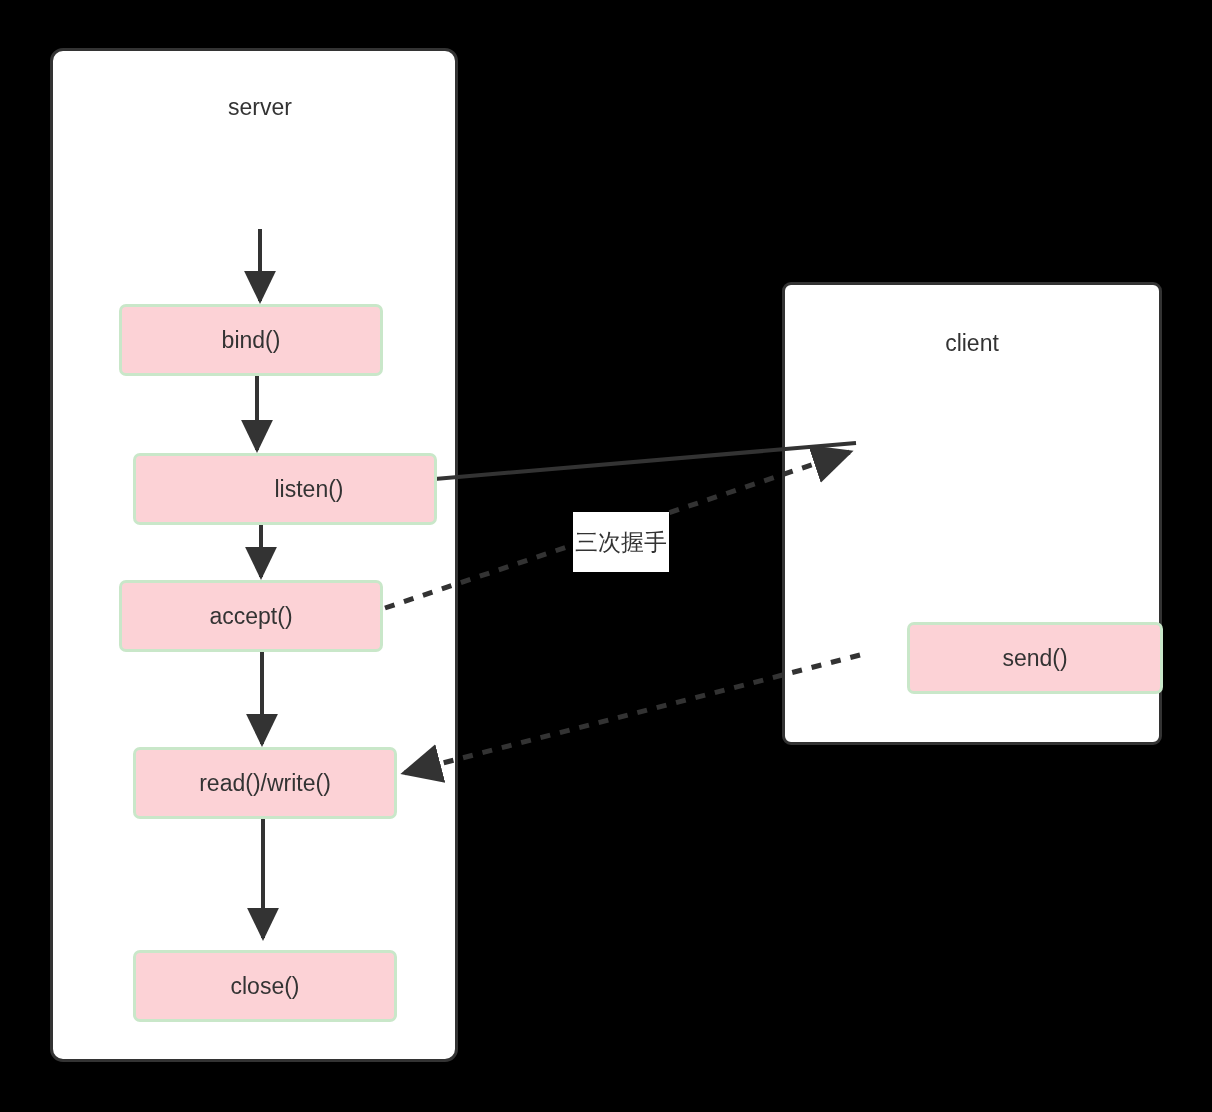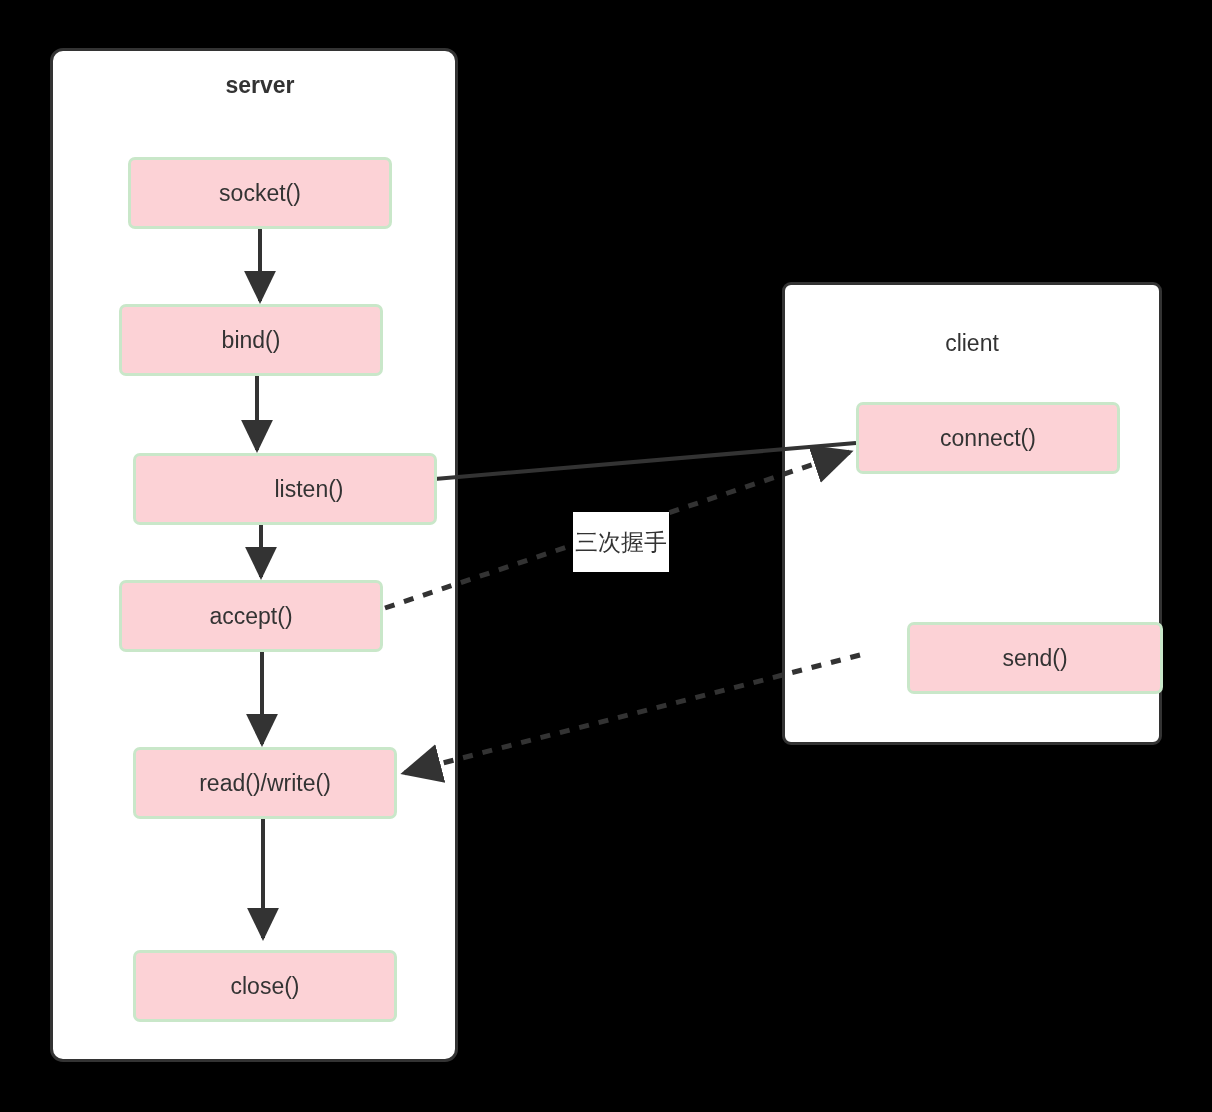--- a/index.html
+++ b/index.html
@@ -74,21 +74,21 @@
     white-space: nowrap;
     letter-spacing: 0px;
   }
 </style>
 </head>
 <body>
 
 <div id="canvas">
 
   <div class="container-box" id="server-container"></div>
-  <div class="container-title" style="left:50px; top:72px; width:420px;font-weight:bold;">server</div>
+  <div class="container-title" style="left:50px; top:94px; width:420px;">server</div>
 
   <div class="container-box" id="client-container"></div>
   <div class="container-title" style="left:782px; top:330px; width:380px;">client</div>
 
   <svg id="edge-layer" viewBox="0 0 1212 1112" xmlns="http://www.w3.org/2000/svg">
     <defs>
       <marker id="arrowSolid" viewBox="0 0 12 12" refX="10" refY="6" markerWidth="9" markerHeight="9" orient="auto-start-reverse">
         <path d="M 0 0.7 L 11 6 L 0 11.3 z" fill="#333333"></path>
       </marker>
       <marker id="arrowDash" viewBox="0 0 12 12" refX="10" refY="6" markerWidth="9" markerHeight="9" orient="auto-start-reverse">
@@ -120,39 +120,33 @@
       <line x1="385" y1="608" x2="850" y2="452" stroke="#333333" stroke-width="5" stroke-dasharray="10 10" marker-end="url(#arrowDash)"></line>
     </g>
 
     <g>
       <line x1="860" y1="655" x2="404" y2="773" stroke="#333333" stroke-width="5" stroke-dasharray="10 10" marker-end="url(#arrowDash)"></line>
     </g>
   </svg>
 
   <div id="handshake-label" style="left: 573px; top: 512px;">三次握手</div>
 
-  <div class="node-box" style="left:128px; top:157px; width:264px; height:72px;">
-    <span>socket()</span>
-  </div>
   <div class="node-box" style="left:119px; top:304px; width:264px; height:72px;">
     <span>bind()</span>
   </div>
   <div class="node-box" style="left:133px; top:453px; width:304px; height:72px;padding-left:48px;">
     <span>listen()</span>
   </div>
   <div class="node-box" style="left:119px; top:580px; width:264px; height:72px;text-align:center;">
     <span>accept()</span>
   </div>
   <div class="node-box" style="left:133px; top:747px; width:264px; height:72px;">
     <span>read()/write()</span>
   </div>
   <div class="node-box" style="left:133px; top:941px; width:264px; height:72px;margin-top:9px;">
     <span>close()</span>
   </div>
 
-  <div class="node-box" style="left:856px; top:402px; width:264px; height:72px;">
-    <span>connect()</span>
-  </div>
   <div class="node-box" style="left:860px; top:622px; width:256px; height:72px;margin-left:47px;">
     <span>send()</span>
   </div>
 
 </div>
 
 </body></html>

